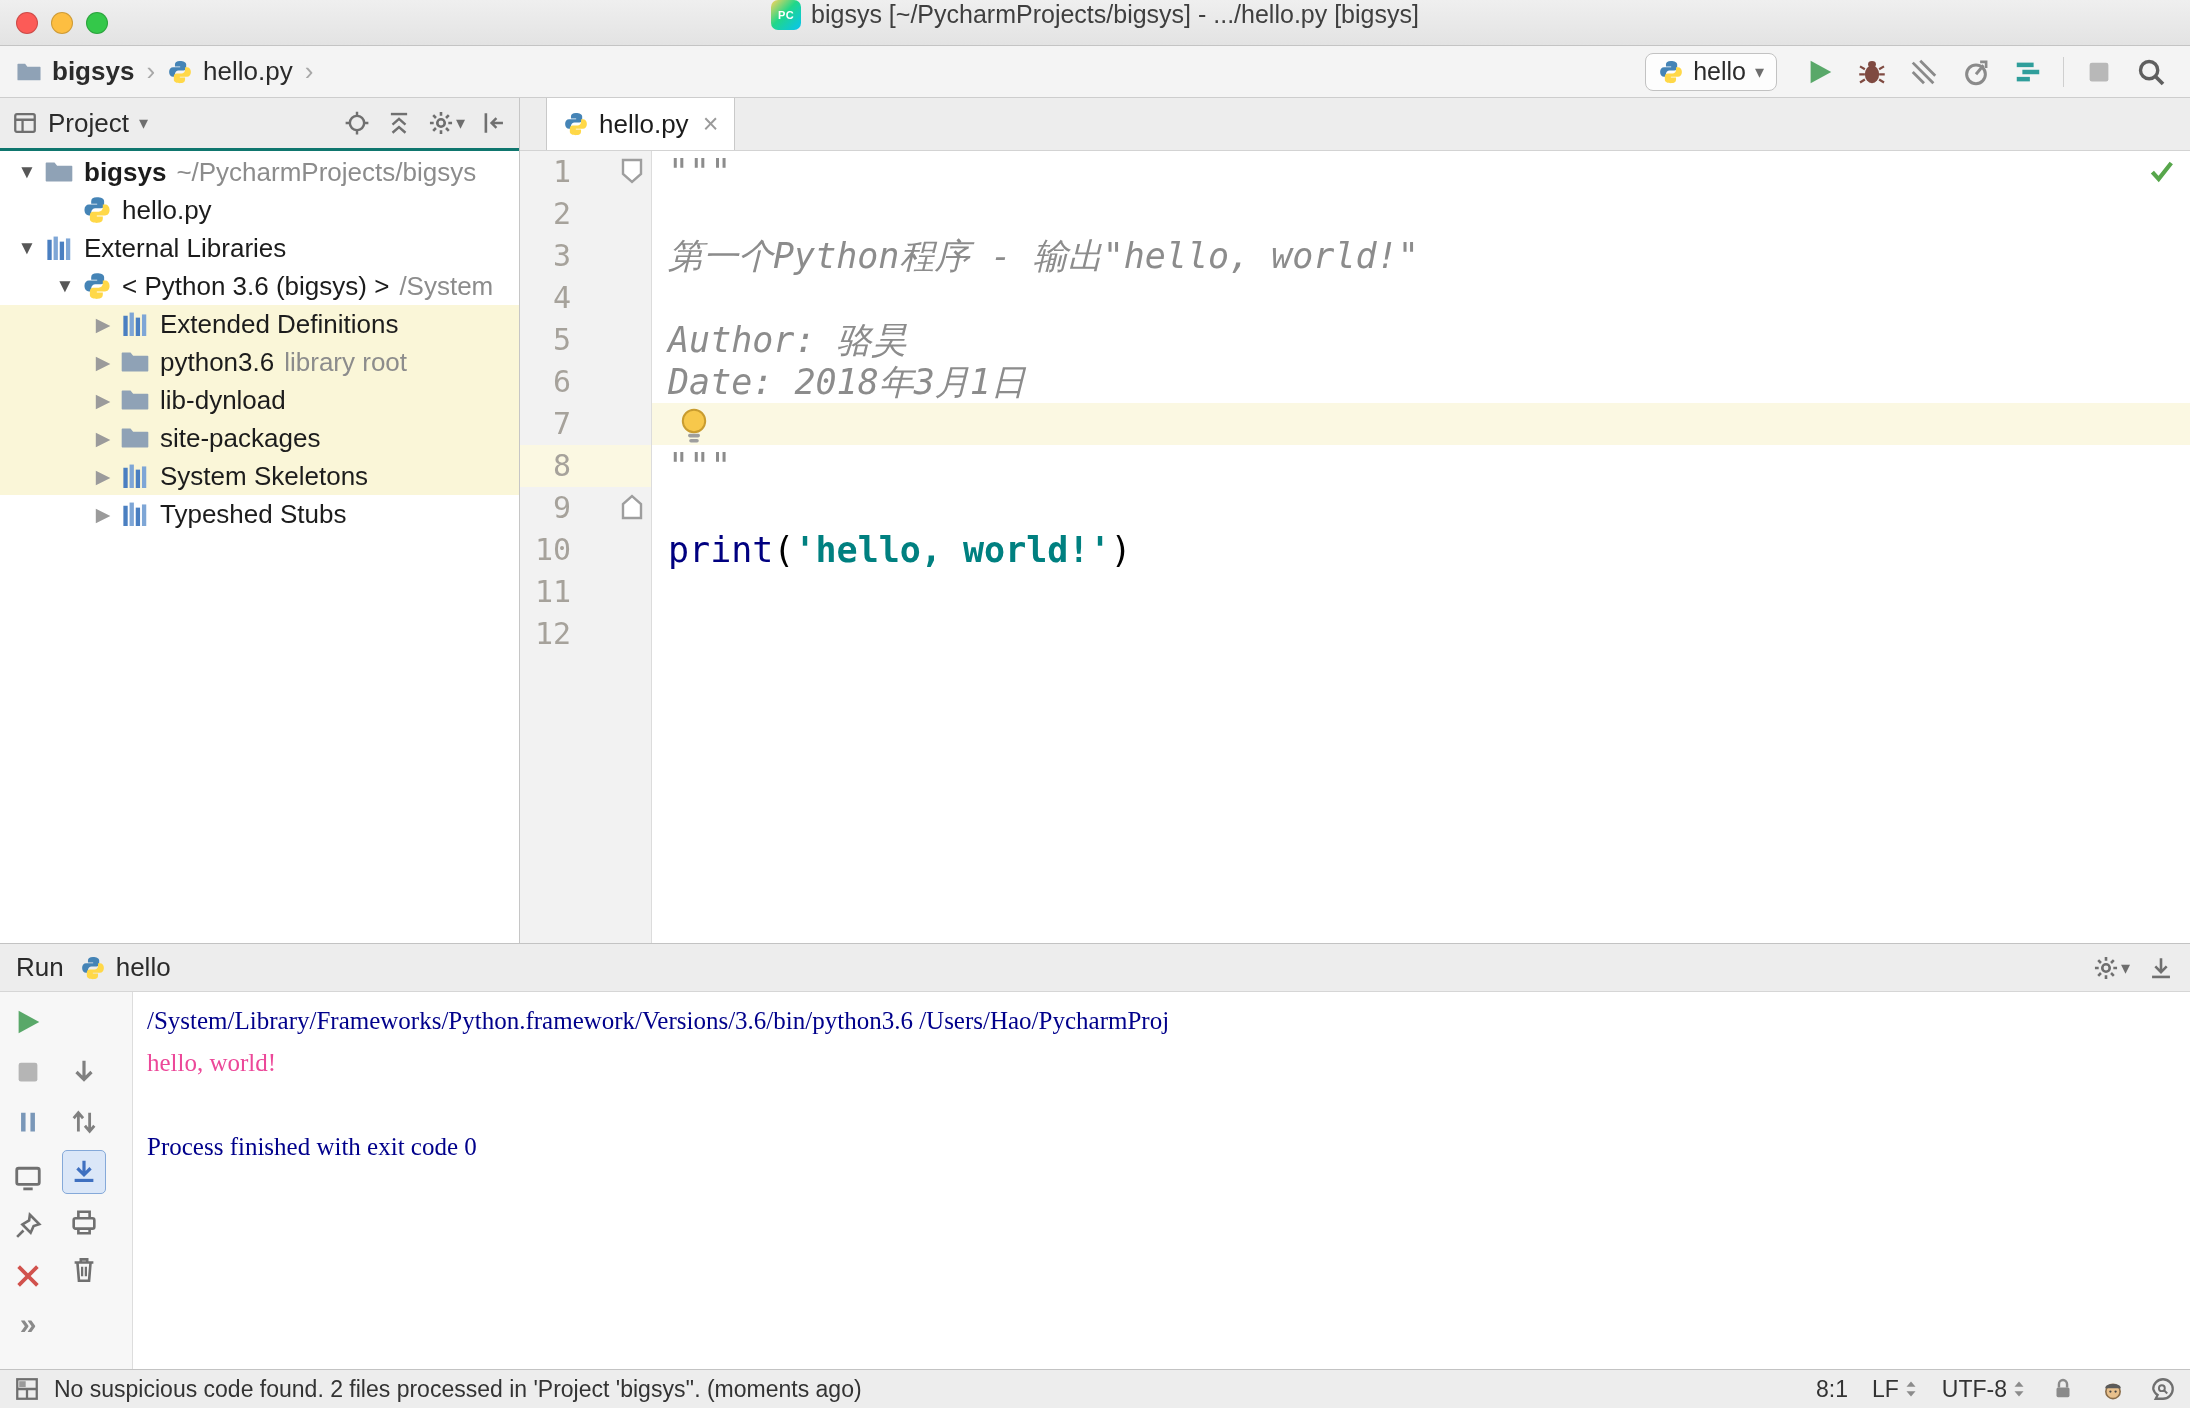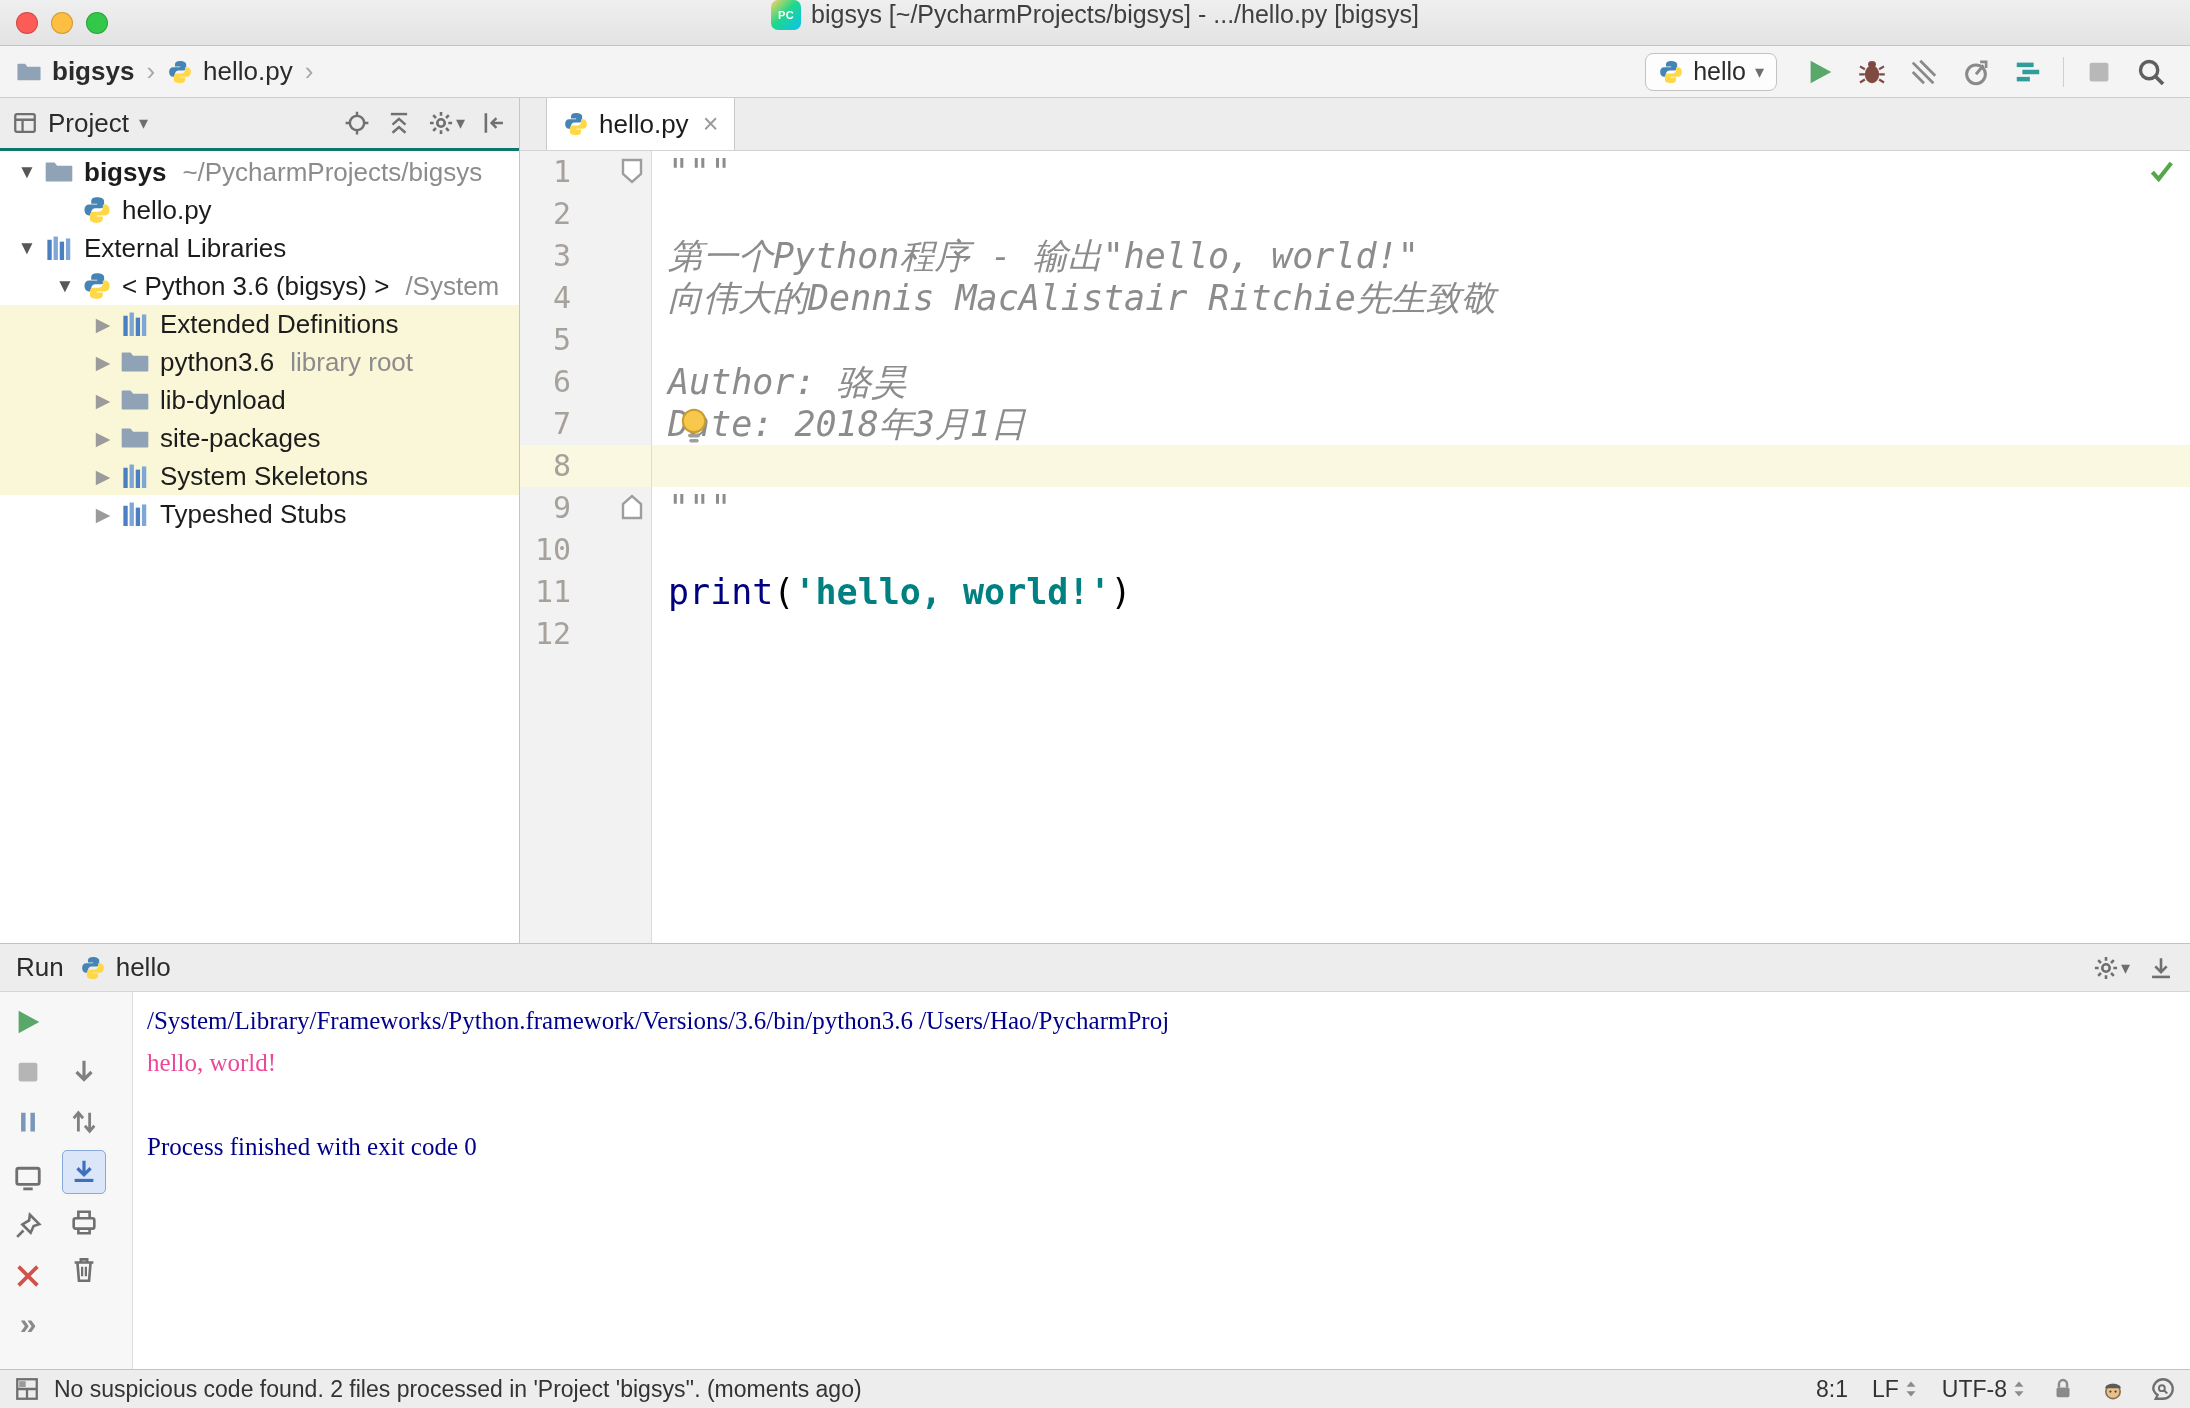--- a/index.html
+++ b/index.html
@@ -34,21 +34,21 @@
   .panel-header{height:53px;flex:none;background:#ededed;border-bottom:3px solid #0f766e;display:flex;align-items:center;padding:0 12px;font-size:26px;color:#2b2b2b;gap:10px}
   .ph-icons{margin-left:auto;display:flex;align-items:center;gap:16px}
   .tree{flex:1;overflow:hidden;padding-top:2px}
   .trow{height:38px;display:flex;align-items:center;font-size:26px;color:#1c1c1c;white-space:nowrap;overflow:hidden}
   .trow.hl{background:#faf6d8}
   .ind0{padding-left:10px}.ind1{padding-left:48px}.ind2{padding-left:86px}
   .chev{width:34px;flex:none;text-align:center}
   .chev.open{color:#575757;font-size:19px}
   .chev.closed{color:#9b9b9b;font-size:19px}
   .ticon{margin-right:10px;display:flex}
-  .tsuffix{color:#8c8c8c;margin-left:16px}
+  .tsuffix{color:#8c8c8c;margin-left:10px}
 
   
   .editor-area{flex:1;min-width:0;display:flex;flex-direction:column}
   .tab-bar{height:53px;flex:none;background:#ededed;border-bottom:1px solid #d3d3d3;display:flex;align-items:stretch;padding-left:26px}
   .tab{background:#fff;border-left:1px solid #c9c9c9;border-right:1px solid #c9c9c9;display:flex;align-items:center;gap:10px;padding:0 16px;font-size:26px;color:#1c1c1c}
   .tab-close{color:#9a9a9a;font-size:27px;margin-left:4px}
   .editor-body{flex:1;min-height:0;position:relative;display:flex;background:#fff}
   .gutter{width:132px;flex:none;background:#f2f2f2;border-right:1px solid #dcdcdc}
   .gut-cell{height:42px;line-height:42px;text-align:right;padding-right:80px;font-family:"DejaVu Sans Mono",monospace;font-size:30px;color:#a6a29b}
   .gut-cell.hl{background:#fbf8e2}
@@ -336,21 +336,20 @@
           <div class="gut-cell hl">8</div>
           <div class="gut-cell">9</div>
           <div class="gut-cell">10</div>
           <div class="gut-cell">11</div>
           <div class="gut-cell">12</div>
         </div>
         <div class="code">
           <div class="cl"><span class="doc">"""</span></div>
           <div class="cl"></div>
           <div class="cl"><span class="doc">第一个Python程序 - 输出"hello, world!"</span></div>
-          <div class="cl"><span class="doc">向伟大的Dennis MacAlistair Ritchie先生致敬</span></div>
           <div class="cl"></div>
           <div class="cl"><span class="doc">Author: 骆昊</span></div>
           <div class="cl"><span class="doc">Date: 2018年3月1日</span></div>
           <div class="cl hl"></div>
           <div class="cl"><span class="doc">"""</span></div>
           <div class="cl"></div>
           <div class="cl"><span class="fn">print</span><span>(</span><span class="str">'hello, world!'</span><span>)</span></div>
           <div class="cl"></div>
         </div>
 

